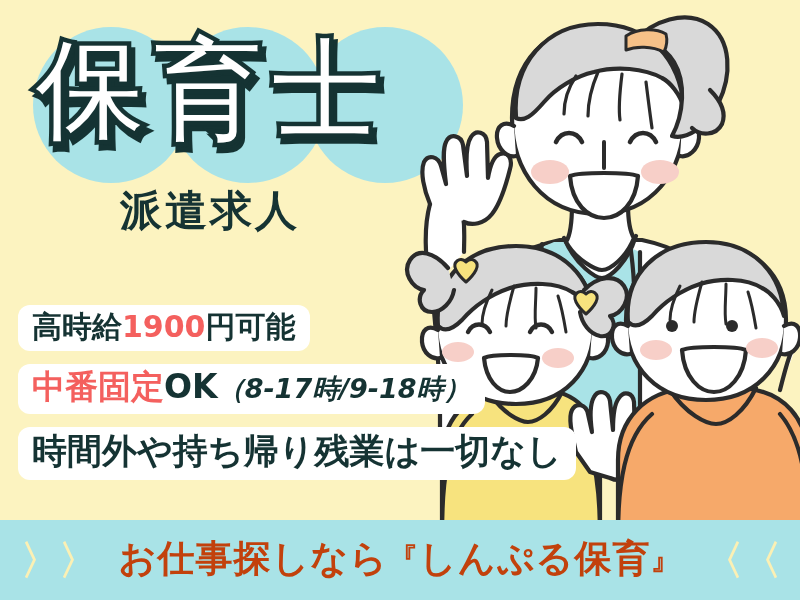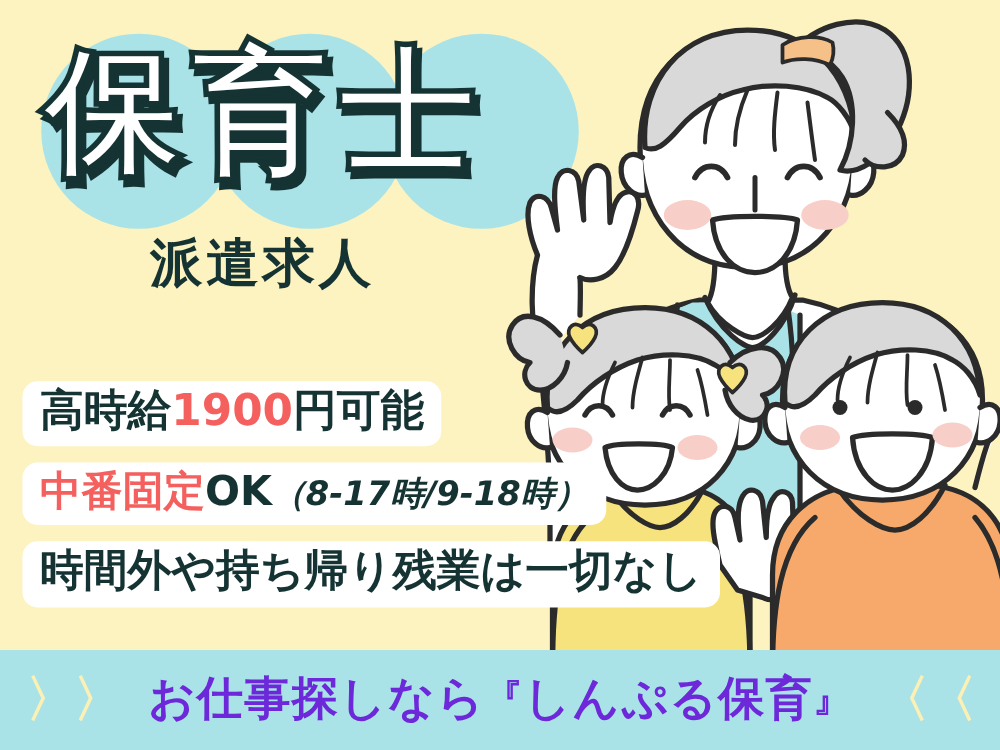--- a/index.html
+++ b/index.html
@@ -54,40 +54,40 @@
   .pill{
     background:#ffffff;border-radius:12px;
     display:inline-block;
     padding:4px 14px 7px 14px;
     margin-bottom:13px;
     white-space:nowrap;
     font-weight:bold;color:#153333;
     line-height:1.18;
   }
   .pill-row{display:block;}
-  .p1{font-size:35px;}
+  .p1{font-size:30px;}
   .p2{font-size:33px;}
   .p3{font-size:35px;}
   .hl{color:#f4605e;}
   .small{font-size:27px;font-style:italic;}
 
   
   .banner{
     position:absolute;left:0;bottom:0;width:800px;height:80px;
     background:#a9e3e7;
     display:flex;align-items:center;justify-content:center;
     z-index:6;
   }
   .chev{
     display:flex;align-items:center;gap:4px;
     color:#fcf0b4;font-size:40px;font-weight:bold;line-height:1;
     letter-spacing:-2px;
   }
   .banner-text{
-    font-size:37px;font-weight:bold;color:#6d28d9;
+    font-size:37px;font-weight:bold;color:#c2410c;
     white-space:nowrap;margin:0 22px;letter-spacing:1px;
     line-height:1;padding-bottom:4px;
   }
   .bracket{font-size:30px;vertical-align:2px;}
 </style>
 </head>
 <body>
 
 <div id="poster">
 

